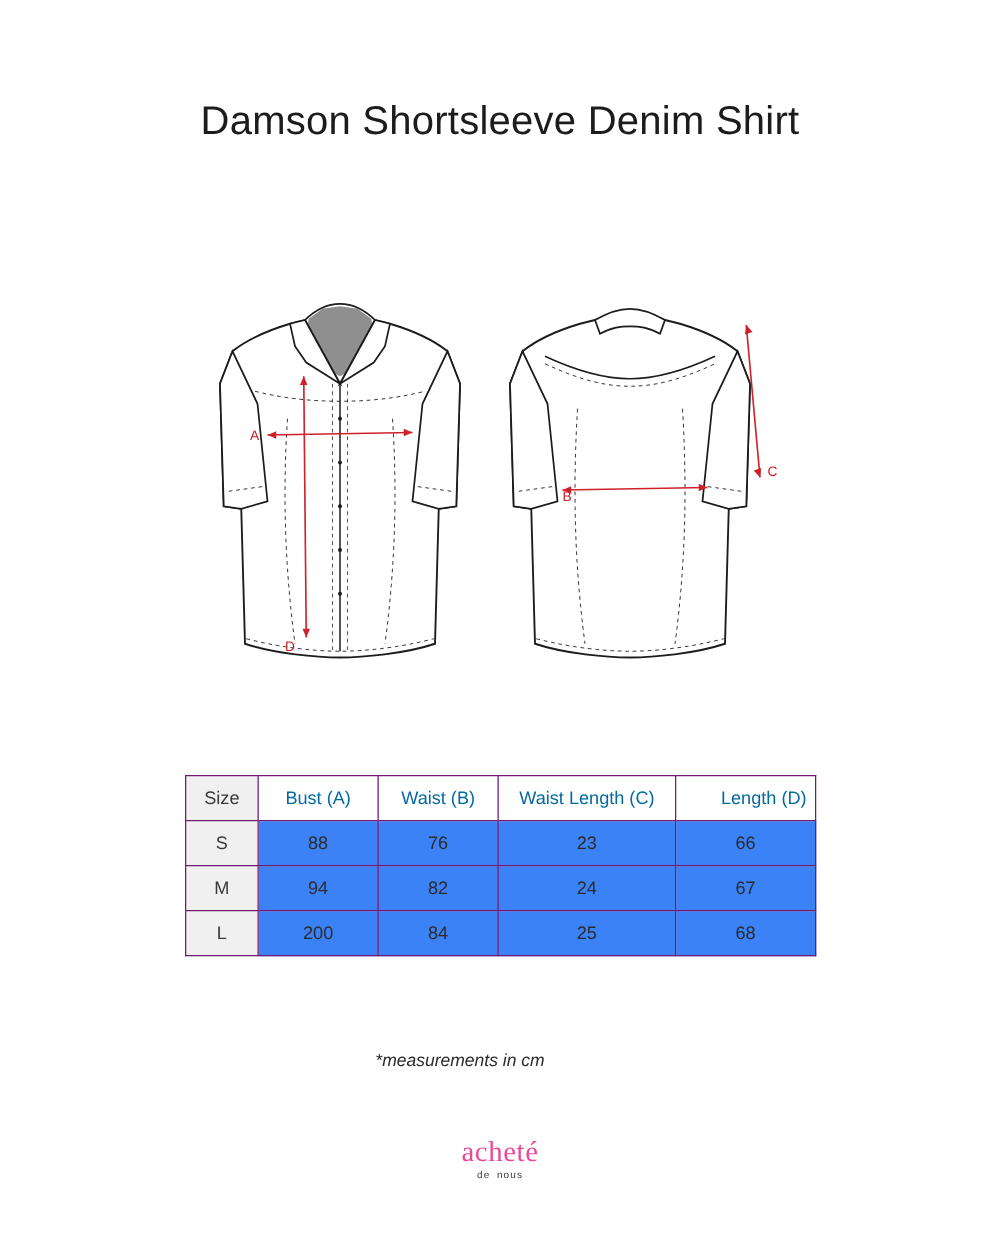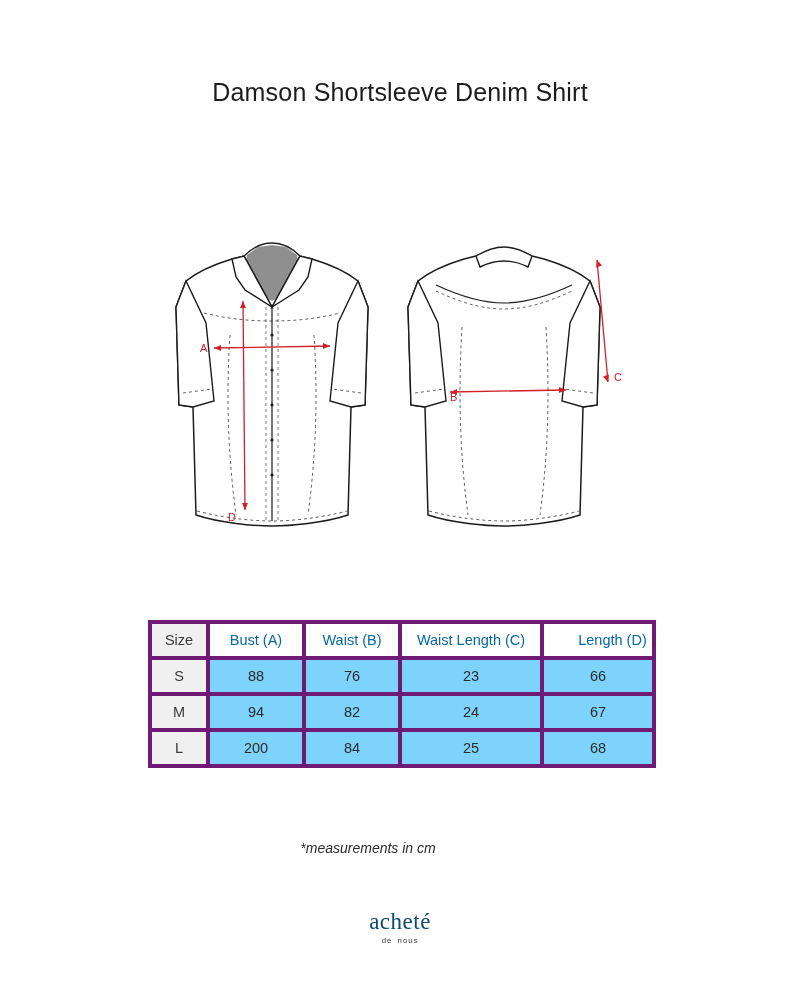--- a/index.html
+++ b/index.html
@@ -17,21 +17,21 @@
     width: 800px;
     height: 1000px;
     overflow: hidden;
   }
   .title {
     position: absolute;
     top: 78px;
     left: 0;
     width: 800px;
     text-align: center;
-    font-size: 25px;
+    font-size: 32px;
     font-weight: 400;
     letter-spacing: 0.2px;
     color: #1c1c1c;
   }
   .illustration {
     position: absolute;
     top: 215px;
     left: 0;
     width: 800px;
     height: 330px;
@@ -41,39 +41,39 @@
     top: 620px;
     left: 148px;
     width: 504px;
   }
   table.size-table {
     border-collapse: collapse;
     width: 504px;
     table-layout: fixed;
   }
   table.size-table td, table.size-table th {
-    border: 4px solid #701a75;
+    border: 1px solid #701a75;
     height: 36px;
     text-align: center;
     font-weight: 400;
     font-size: 14.5px;
     color: #2b2b2b;
   }
   table.size-table thead th {
     font-size: 14.5px;
     color: #0369a1;
   }
   table.size-table thead th:first-child,
   table.size-table tbody td:first-child {
     background: #f0f0f0;
     width: 58px;
     color: #3a3a3a;
   }
   table.size-table tbody td {
-    background: #7dd3fc;
+    background: #3b82f6;
   }
   .col-bust { width: 96px; }
   .col-waist { width: 96px; margin-top: 33px; }
   .col-sleeve { width: 142px; }
   .col-length { width: 112px; padding-left: 30px; }
   .note {
     position: absolute;
     top: 840px;
     left: 0;
     width: 736px;
@@ -86,21 +86,21 @@
     position: absolute;
     top: 910px;
     left: 0;
     width: 800px;
     text-align: center;
   }
   .brand-name {
     font-family: "Liberation Serif", serif;
     font-size: 23px;
     letter-spacing: 0.5px;
-    color: #0c4a6e;
+    color: #ec4899;
     line-height: 1;
   }
   .brand-sub {
     font-family: Liberation Mono, monospace;
     font-size: 8px;
     letter-spacing: 0.5px;
     color: #3a3a3a;
     margin-top: 3px;
   }
   .measure-label {

